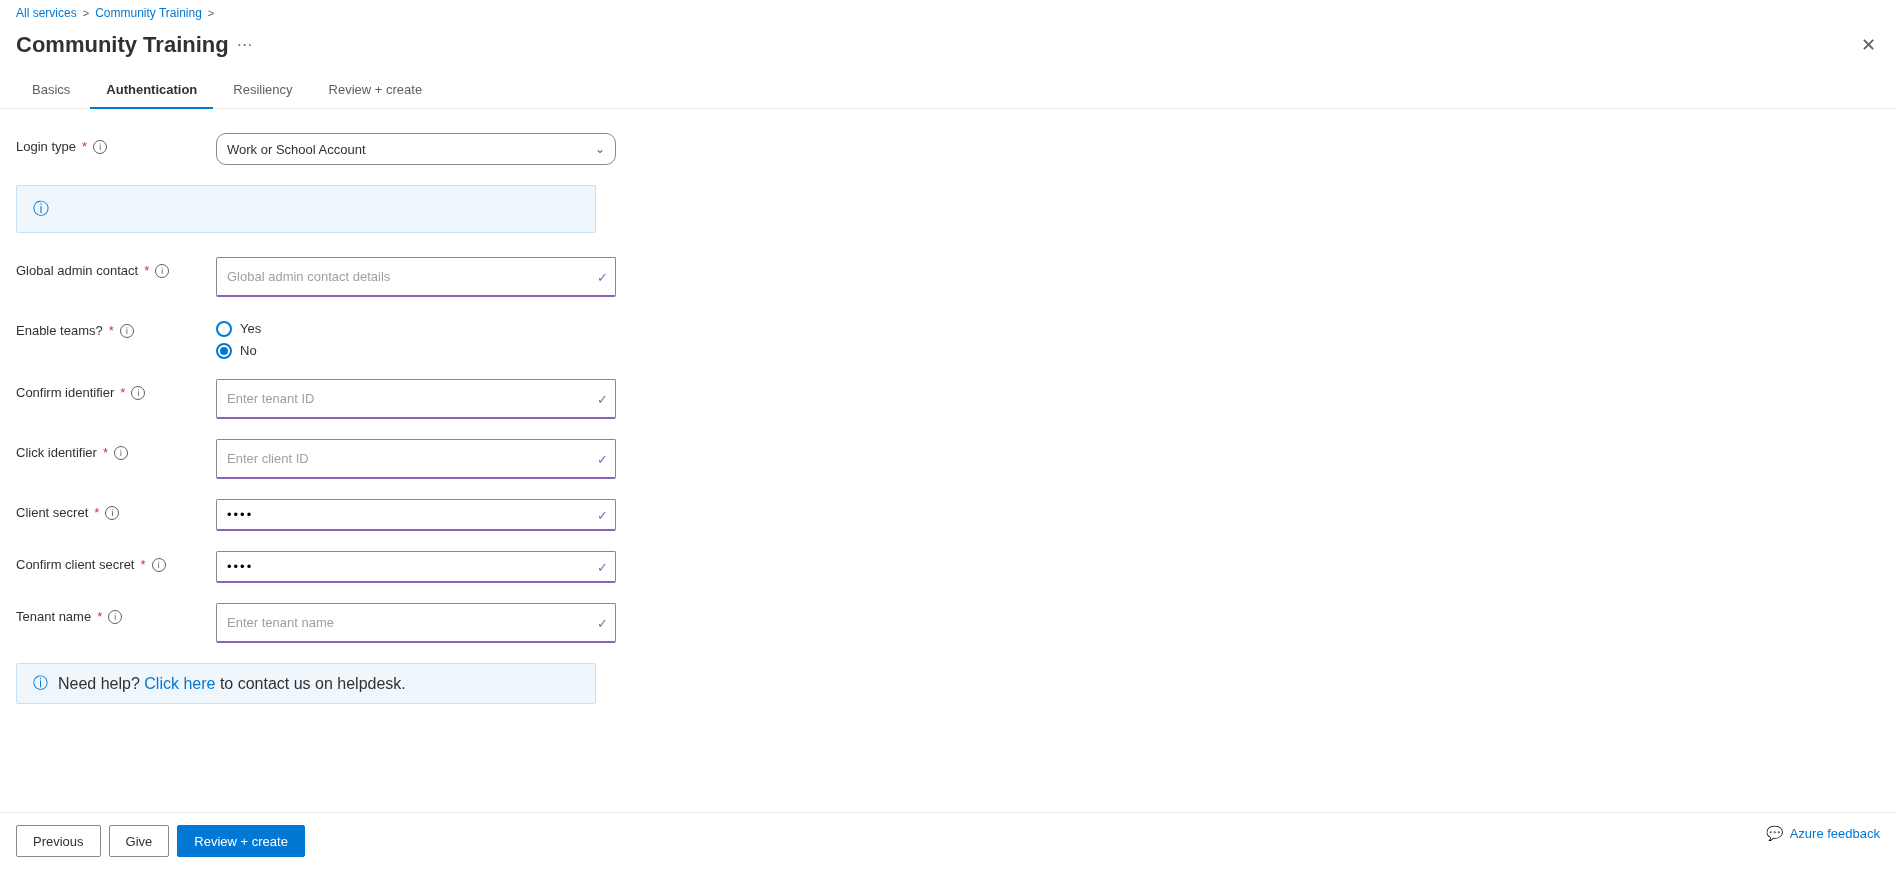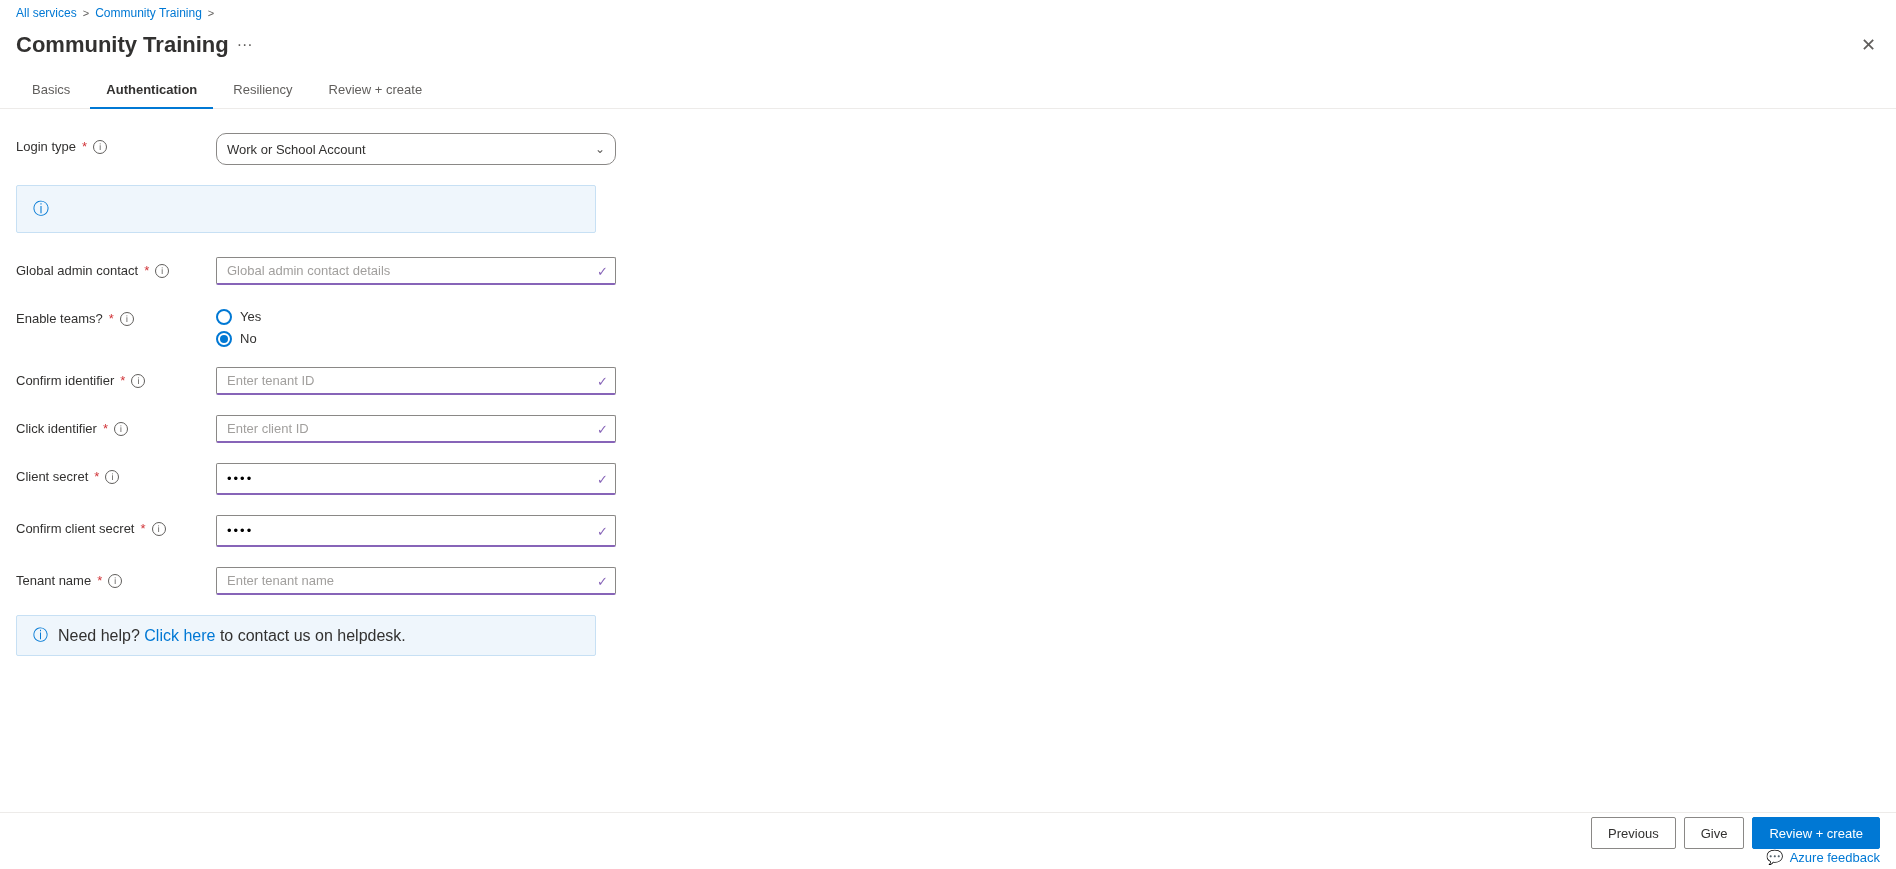--- a/index.html
+++ b/index.html
@@ -31,21 +31,21 @@
     .form-label .required { color: #d13438; margin-left: 0; }
     .info-icon { width: 14px; height: 14px; border-radius: 50%; border: 1px solid #605e5c; display: inline-flex; align-items: center; justify-content: center; font-size: 9px; color: #605e5c; cursor: pointer; flex-shrink: 0; }
     .form-control-area { flex: 1; max-width: 400px; }
 
     
     .dropdown { width: 100%; border: 1px solid #8a8886; border-radius: 10px; padding: 5px 10px; font-size: 13px; background: #fff; display: flex; align-items: center; justify-content: space-between; cursor: pointer; height: 32px; }
     .dropdown .chevron { font-size: 12px; color: #605e5c; }
 
     
     .input-with-check { position: relative; }
-    .input-with-check input { width: 100%; border: 1px solid #8a8886; border-radius: 2px; padding: 5px 33px 5px 10px; font-size: 13px; height: 28px; outline: none; border-bottom: 2px solid #8764b8; }
+    .input-with-check input { width: 100%; border: 1px solid #8a8886; border-radius: 2px; padding: 5px 33px 5px 10px; font-size: 13px; height: 40px; outline: none; border-bottom: 2px solid #8764b8; }
     .input-with-check .check-icon { position: absolute; right: 8px; top: 50%; transform: translateY(-50%); color: #8764b8; font-size: 13px; }
 
     
     .input-password { position: relative; }
     .input-password input { width: 100%; border: 1px solid #8a8886; border-radius: 2px; padding: 5px 30px 5px 10px; font-size: 13px; height: 32px; outline: none; border-bottom: 2px solid #8764b8; font-family: 'Segoe UI', Arial; letter-spacing: 2px; }
     .input-password .check-icon { position: absolute; right: 8px; top: 50%; transform: translateY(-50%); color: #8764b8; font-size: 13px; }
 
     
     .info-box { background: #eff6fc; border: 1px solid #c7e0f4; border-radius: 2px; padding: 12px 16px; display: flex; align-items: flex-start; gap: 10px; margin-bottom: 24px; max-width: 580px; }
     .info-box-icon { color: #0078d4; font-size: 16px; flex-shrink: 0; margin-top: 1px; }
@@ -59,21 +59,21 @@
 
     
     .radio-group { display: flex; flex-direction: column; gap: 6px; padding-top: 4px; }
     .radio-item { display: flex; align-items: flex-start; gap: 8px; cursor: pointer; }
     .radio-input { width: 16px; height: 16px; border-radius: 50%; border: 2px solid #0078d4; background: #fff; display: flex; align-items: center; justify-content: center; flex-shrink: 0; }
     .radio-input.checked { border-color: #0078d4; }
     .radio-input.checked::after { content: ''; width: 8px; height: 8px; border-radius: 50%; background: #0078d4; }
     .radio-label { font-size: 13px; color: #323130; }
 
     
-    .footer { border-top: 1px solid #edebe9; padding: 4px 16px; display: flex; align-items: flex-end; justify-content: space-between; background: #fff; flex-direction: column; }
+    .footer { border-top: 1px solid #edebe9; padding: 12px 16px; display: flex; align-items: flex-start; justify-content: space-between; background: #fff; }
     .footer-left { display: flex; align-items: center; gap: 8px; }
     .btn { padding: 5px 16px; font-size: 13px; border-radius: 2px; cursor: pointer; height: 32px; display: inline-flex; align-items: center; justify-content: center; border: 1px solid #8a8886; background: #fff; color: #323130; }
     .btn-primary { background: #0078d4; color: #fff; border-color: #0078d4; }
 
     .give-feedback { display: flex; align-items: center; gap: 6px; color: #0078d4; font-size: 13px; cursor: pointer; text-decoration: none; }
     .give-feedback-icon { font-size: 14px; }
 
     
     input::placeholder { color: #a19f9d; }
   </style>

